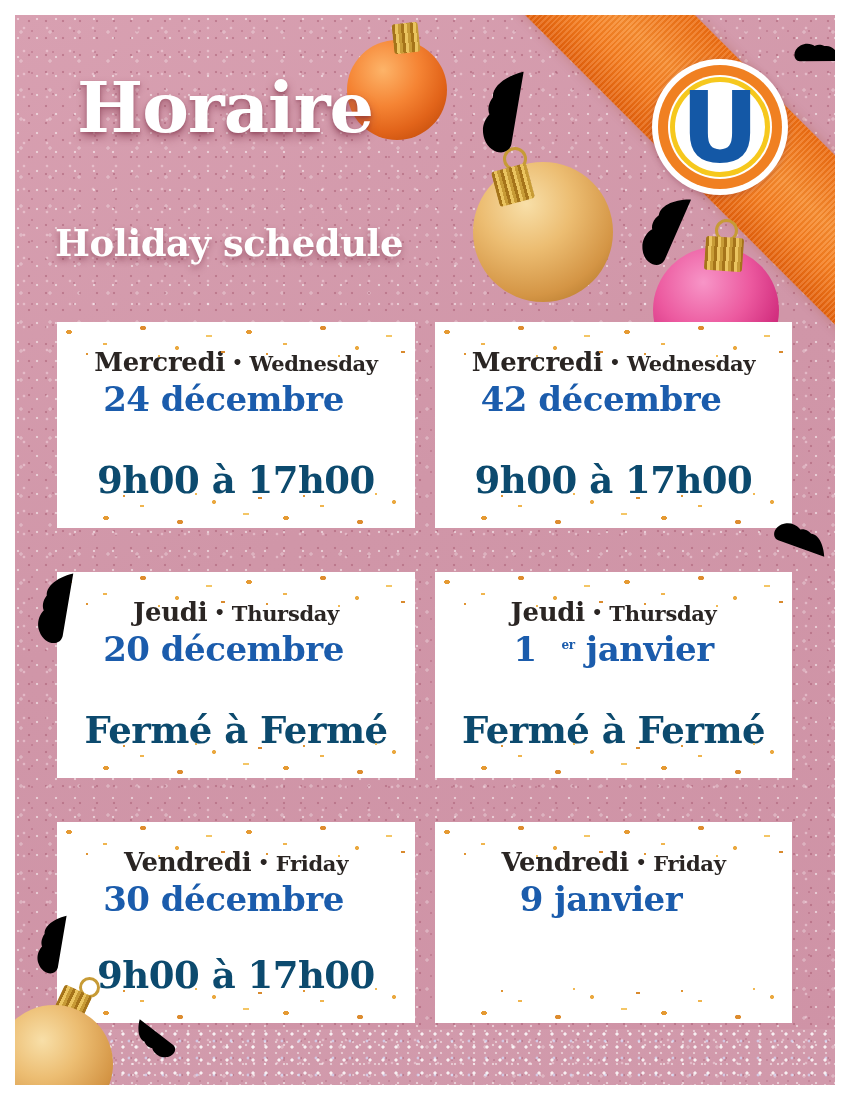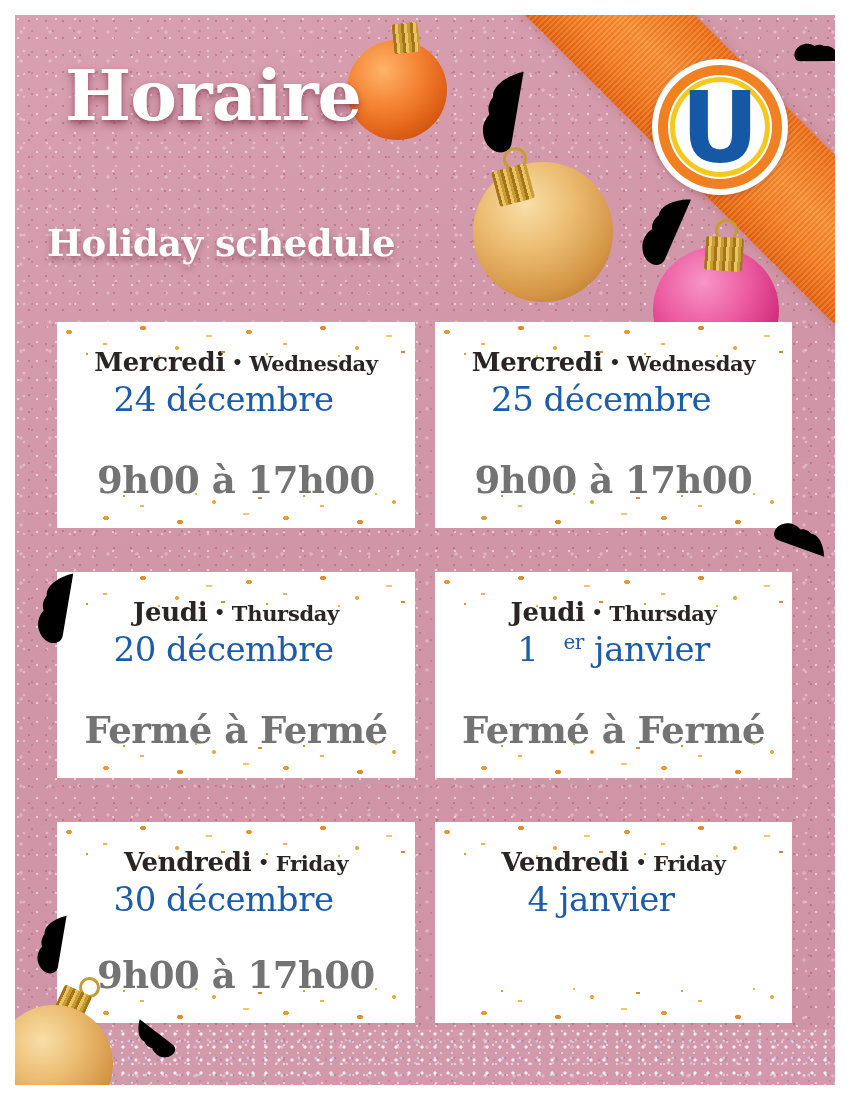--- a/index.html
+++ b/index.html
@@ -37,21 +37,21 @@
   .logo .l2{width:124px;height:124px;border-radius:50%;background:#f08021;display:flex;align-items:center;justify-content:center;}
   .logo .l3{width:104px;height:104px;border-radius:50%;background:#fff;display:flex;align-items:center;justify-content:center;}
   .logo .l4{width:100px;height:100px;border-radius:50%;background:#f6c81d;display:flex;align-items:center;justify-content:center;}
   .logo .l5{width:90px;height:90px;border-radius:50%;background:#fff;display:flex;align-items:center;justify-content:center;}
   .logo .u{font-family:"DejaVu Sans",sans-serif;font-weight:bold;font-size:96px;line-height:90px;
       color:#1458a6;transform:translateY(1px) scaleY(1.02);}
   
   .title{position:absolute;left:46px;top:40px;z-index:3;color:#fff;font-weight:bold;
       font-size:70px;line-height:73px;letter-spacing:-1px;
       text-shadow:0 5px 8px rgba(122,44,66,.55),0 2px 3px rgba(122,44,66,.35);}
-  .subtitle{position:absolute;left:32px;top:206px;z-index:3;color:#fff;font-weight:bold;
+  .subtitle{position:absolute;left:40px;top:206px;z-index:3;color:#fff;font-weight:bold;
       font-size:37px;letter-spacing:-.5px;
       text-shadow:0 4px 6px rgba(122,44,66,.5);}
   
   .ball{position:absolute;border-radius:50%;}
   .ball.orange{left:332px;top:25px;width:100px;height:100px;z-index:2;
       background:radial-gradient(circle at 36% 30%, #fdb469 0%, #f58434 38%, #e2641a 65%, #b94607 95%);}
   .ball.gold{left:458px;top:147px;width:140px;height:140px;z-index:2;
       background:radial-gradient(circle at 38% 30%, #f8dfa8 0%, #ecbd72 35%, #d49545 70%, #a26a1e 100%);}
   .ball.pink{left:638px;top:232px;width:126px;height:126px;z-index:2;
       background:radial-gradient(circle at 40% 28%, #f795c7 0%, #ec599f 40%, #cf2a7b 72%, #9c1257 100%);}
@@ -90,23 +90,23 @@
         radial-gradient(ellipse 3px 3px at 120px 26px,#eaa83f 70%, transparent 71%),
         radial-gradient(ellipse 4px 2px at 152px 14px,#f4c666 70%, transparent 71%),
         radial-gradient(ellipse 2px 2px at 30px 32px, #e09432 70%, transparent 71%),
         radial-gradient(ellipse 2px 2px at 102px 34px,#f1b852 70%, transparent 71%),
         radial-gradient(ellipse 3px 2px at 166px 30px,#d98a2e 70%, transparent 71%);}
   .confetti.top{top:0;}
   .confetti.bottom{bottom:0;transform:scaleY(-1) translateX(37px);}
   .day-line{margin-top:25px;font-weight:bold;color:#2a2523;font-size:26px;letter-spacing:-.3px;}
   .day-en{font-size:21px;}
   .day-sep{font-size:17px;margin:0 7px;position:relative;top:-3px;}
-  .date{margin-top:2px;font-weight:normal;color:#1b5cac;font-size:34px;letter-spacing:-.5px;}
-  .date sup{font-size:20px;margin-left:25px;}
-  .hours{position:absolute;left:0;right:0;bottom:26px;font-weight:bold;color:#737373;
+  .date{margin-top:2px;font-weight:bold;color:#1b5cac;font-size:34px;letter-spacing:-.5px;}
+  .date sup{font-size:12px;margin-left:25px;}
+  .hours{position:absolute;left:0;right:0;bottom:26px;font-weight:bold;color:#0c4a6e;
       font-size:37px;letter-spacing:-.5px;}
 </style>
 </head>
 <body>
 
 <div class="page">
   <div class="bg">
 
     <svg width="0" height="0" style="position:absolute">
       <defs>
@@ -161,21 +161,21 @@
         <div class="l3">
           <div class="l4">
             <div class="l5">
               <span class="u">U</span>
             </div>
           </div>
         </div>
       </div>
     </div>
 
-    <h1 class="title" style="margin:4px;">
+    <h1 class="title" style="margin:16px;">
       <span>Horaire</span><br>
     </h1>
     <div class="subtitle">Holiday schedule</div>
 
     <div class="grid">
 
       <div class="card">
         <div class="confetti top"></div>
         <div class="day-line">
           <span>Mercredi</span><span class="day-sep">•</span><span class="day-en">Wednesday</span>
@@ -183,21 +183,21 @@
         <div class="date"><span>24 décembre</span><sup></sup><span></span></div>
         <div class="hours">9h00 à 17h00</div>
         <div class="confetti bottom"></div>
       </div>
 
       <div class="card">
         <div class="confetti top"></div>
         <div class="day-line">
           <span>Mercredi</span><span class="day-sep">•</span><span class="day-en">Wednesday</span>
         </div>
-        <div class="date"><span>25 décembre</span><sup></sup><span></span></div>
+        <div class="date"><span>42 décembre</span><sup></sup><span></span></div>
         <div class="hours">9h00 à 17h00</div>
         <div class="confetti bottom"></div>
       </div>
 
       <div class="card">
         <div class="confetti top"></div>
         <div class="day-line">
           <span>Jeudi</span><span class="day-sep">•</span><span class="day-en">Thursday</span>
         </div>
         <div class="date"><span>20 décembre</span><sup></sup><span></span></div>
@@ -223,21 +223,21 @@
         <div class="date"><span>30 décembre</span><sup></sup><span></span></div>
         <div class="hours">9h00 à 17h00</div>
         <div class="confetti bottom"></div>
       </div>
 
       <div class="card">
         <div class="confetti top"></div>
         <div class="day-line">
           <span>Vendredi</span><span class="day-sep">•</span><span class="day-en">Friday</span>
         </div>
-        <div class="date"><span>4 janvier</span><sup></sup><span></span></div>
+        <div class="date"><span>9 janvier</span><sup></sup><span></span></div>
         <div class="confetti bottom"></div>
       </div>
 
     </div>
 
     <div class="sparkle-band"></div>
   </div>
 </div>
 
 </body></html>

